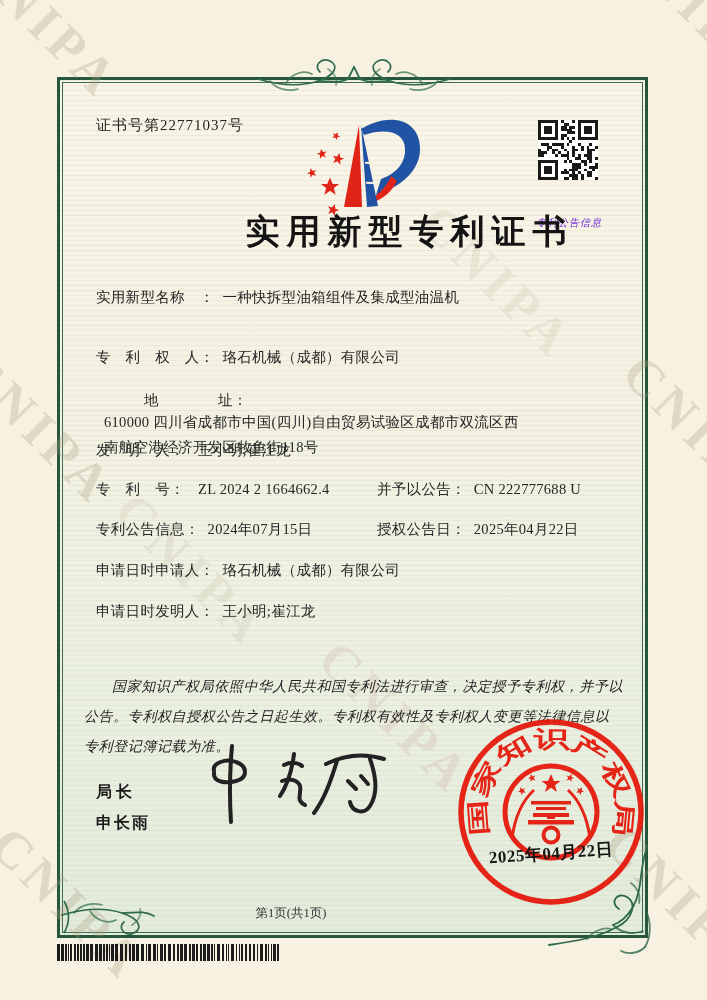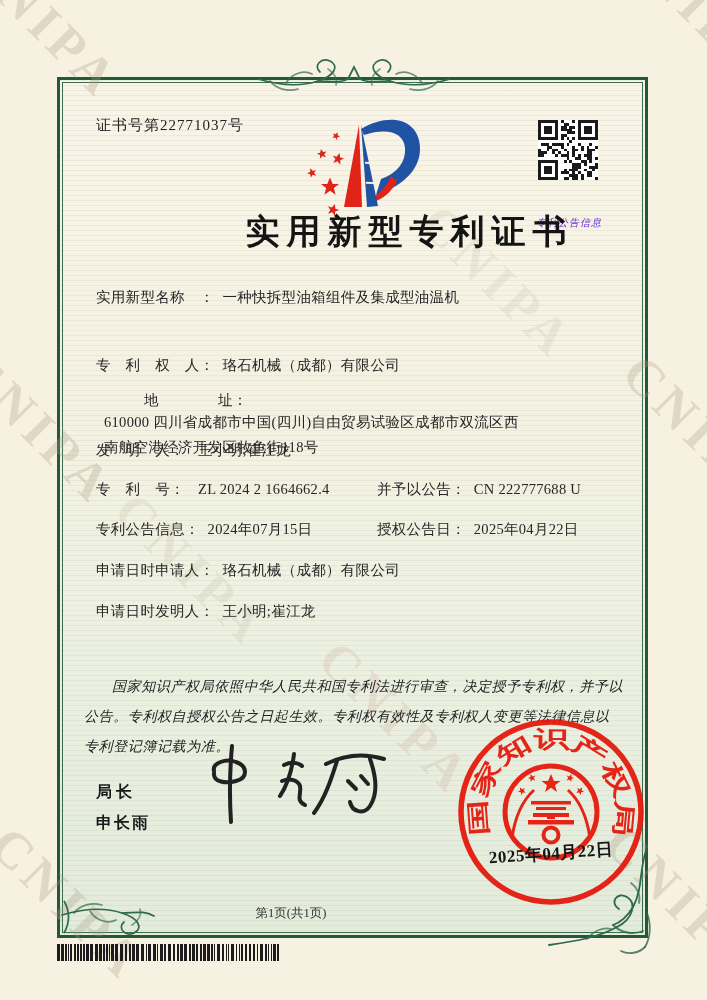--- a/index.html
+++ b/index.html
@@ -267,21 +267,21 @@
           <rect x="2" y="16" width="3" height="3" fill="#1a1a1a"></rect>
         </svg>
     </div>
     <div class="qr-caption">专利公告信息</div>
 
     <div class="title">实用新型专利证书</div>
 
     <div class="row" style="top:288px">
       <span class="lab">实用新型名称　：</span><span class="val">一种快拆型油箱组件及集成型油温机</span>
     </div>
-    <div class="row" style="top:356px">
+    <div class="row" style="top:348px">
       <span class="lab">专　利　权　人：</span><span class="val">珞石机械（成都）有限公司</span>
     </div>
     <div class="row wrap" style="top:391px">
       <span class="lab">地　　　　址：</span><span class="val">610000 四川省成都市中国(四川)自由贸易试验区成都市双流区西南航空港经济开发区牧鱼街118号</span>
     </div>
     <div class="row" style="top:441px">
       <span class="lab">发　明　人：</span><span class="val">王小明;崔江龙</span>
     </div>
     <div class="row" style="top:480px">
       <span class="lab">专　利　号：</span><span class="val">ZL 2024 2 1664662.4</span>

